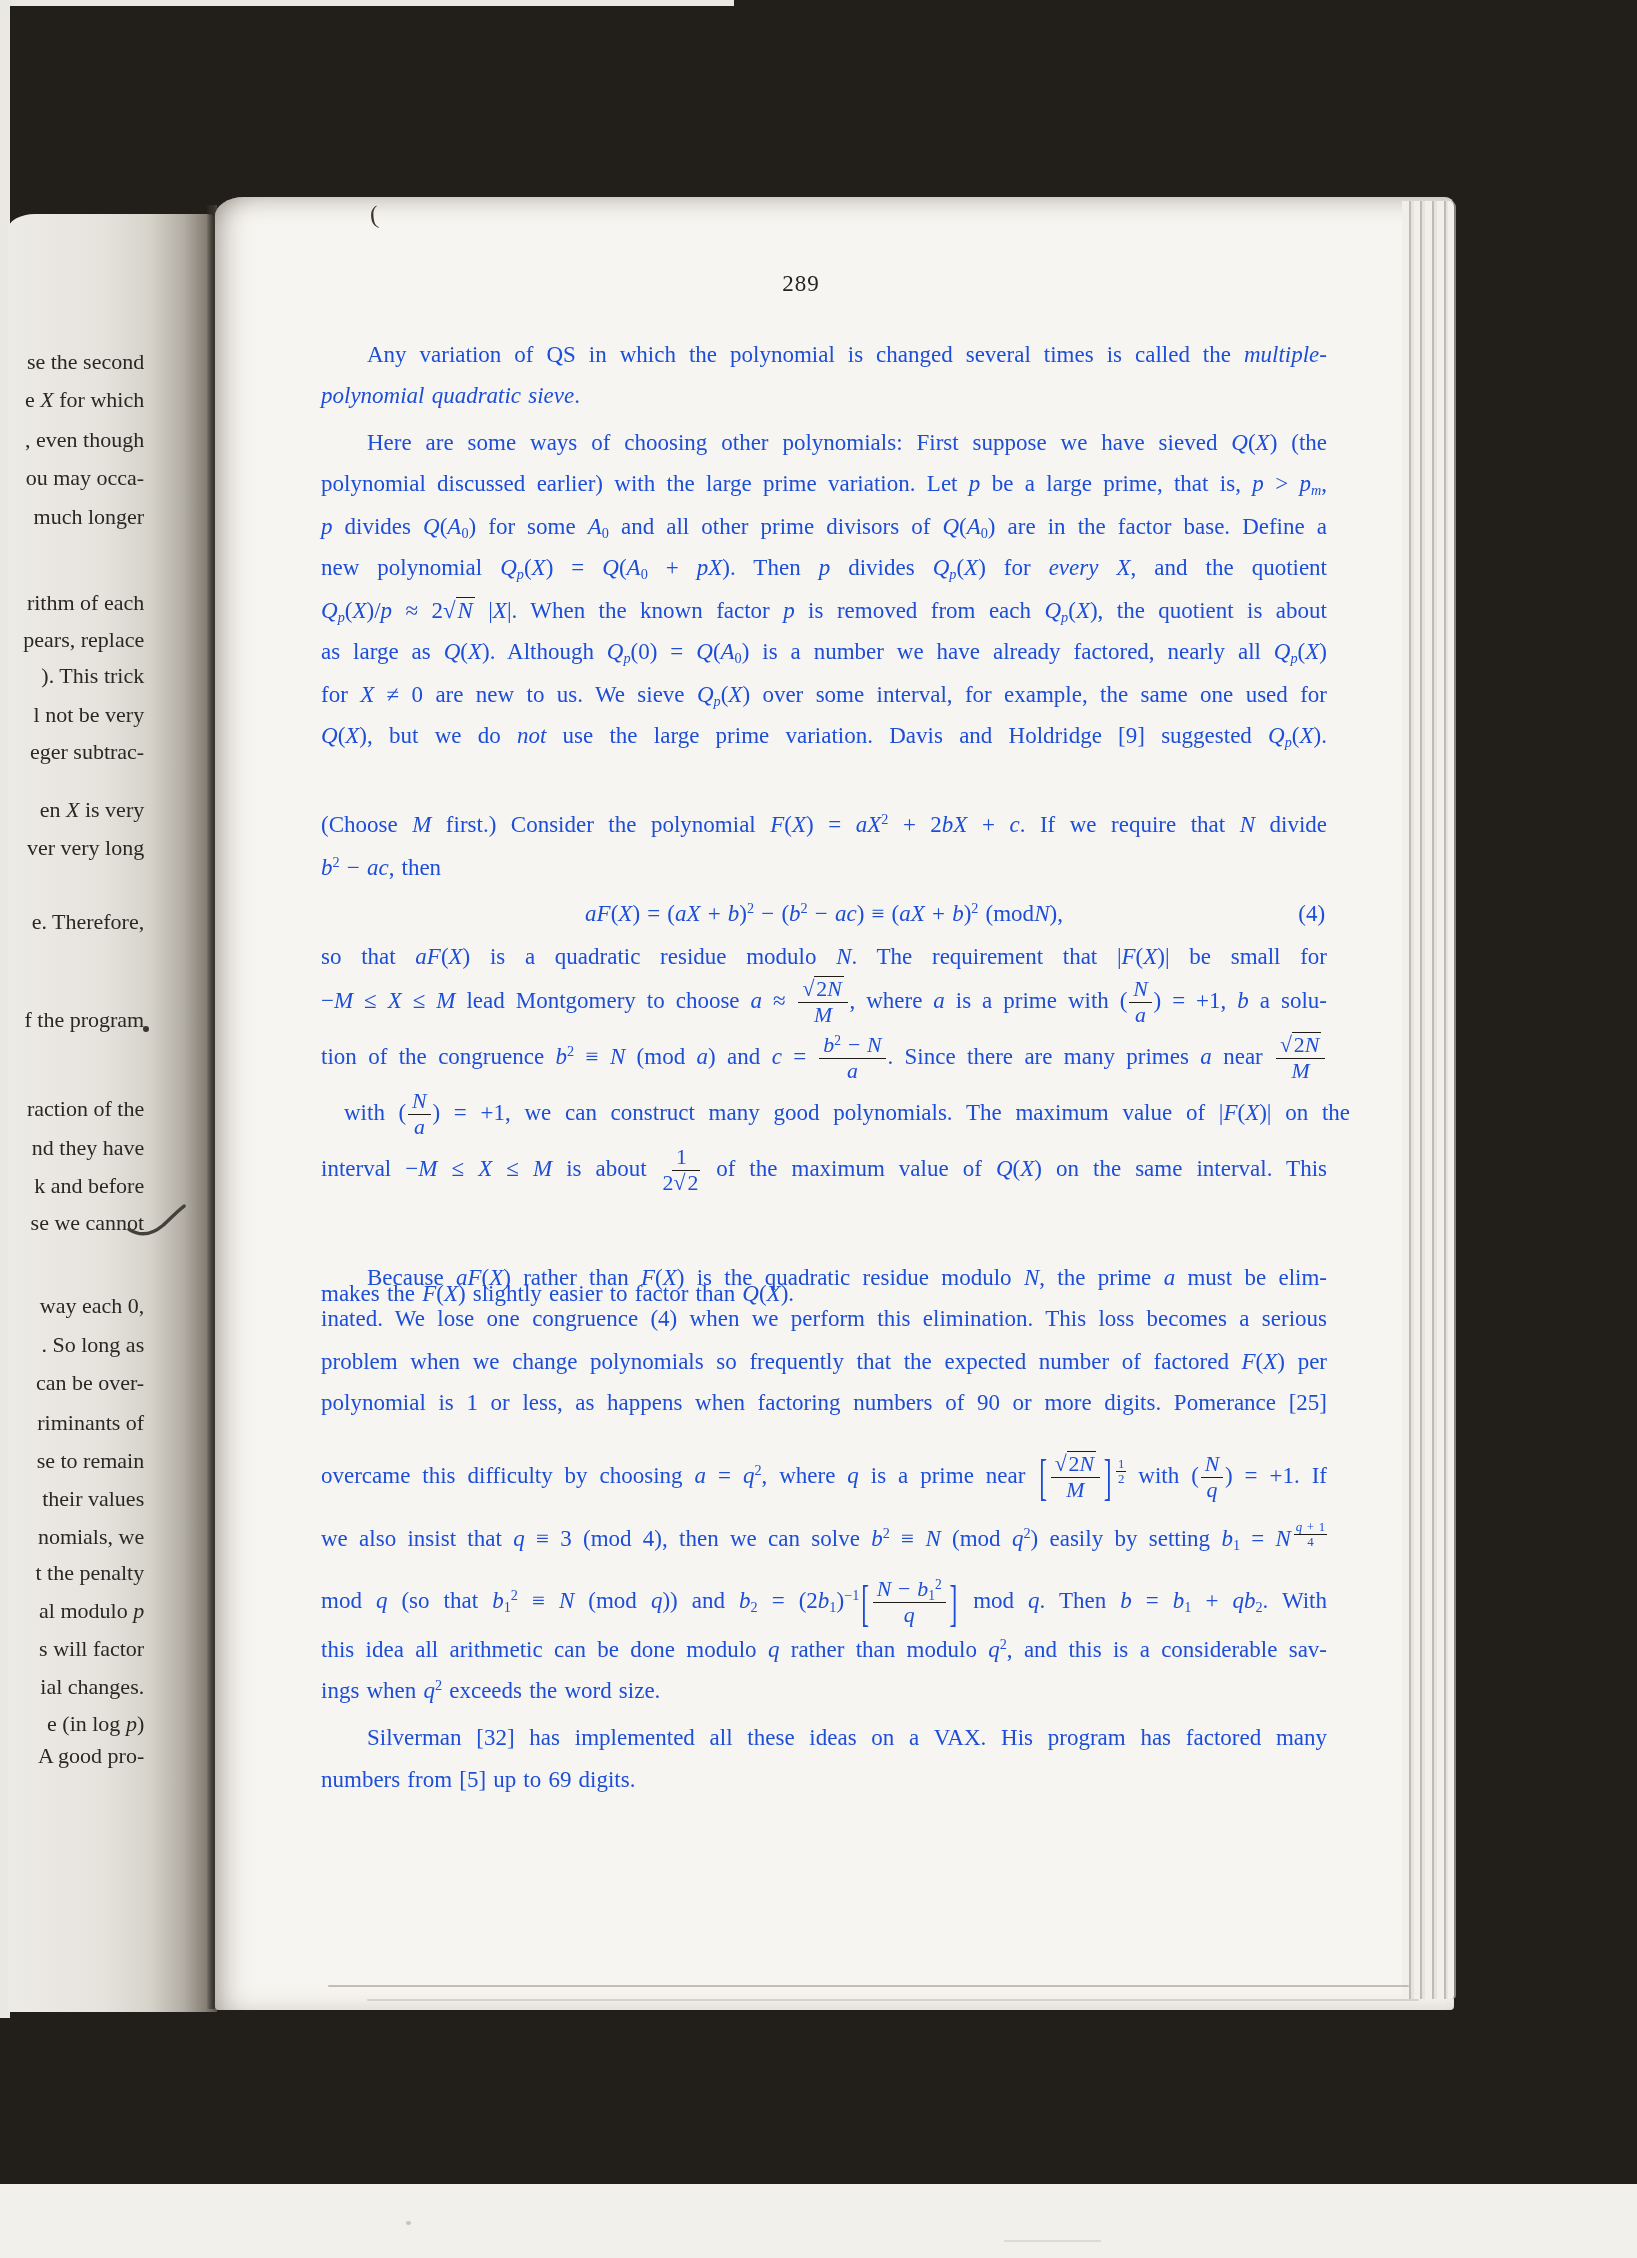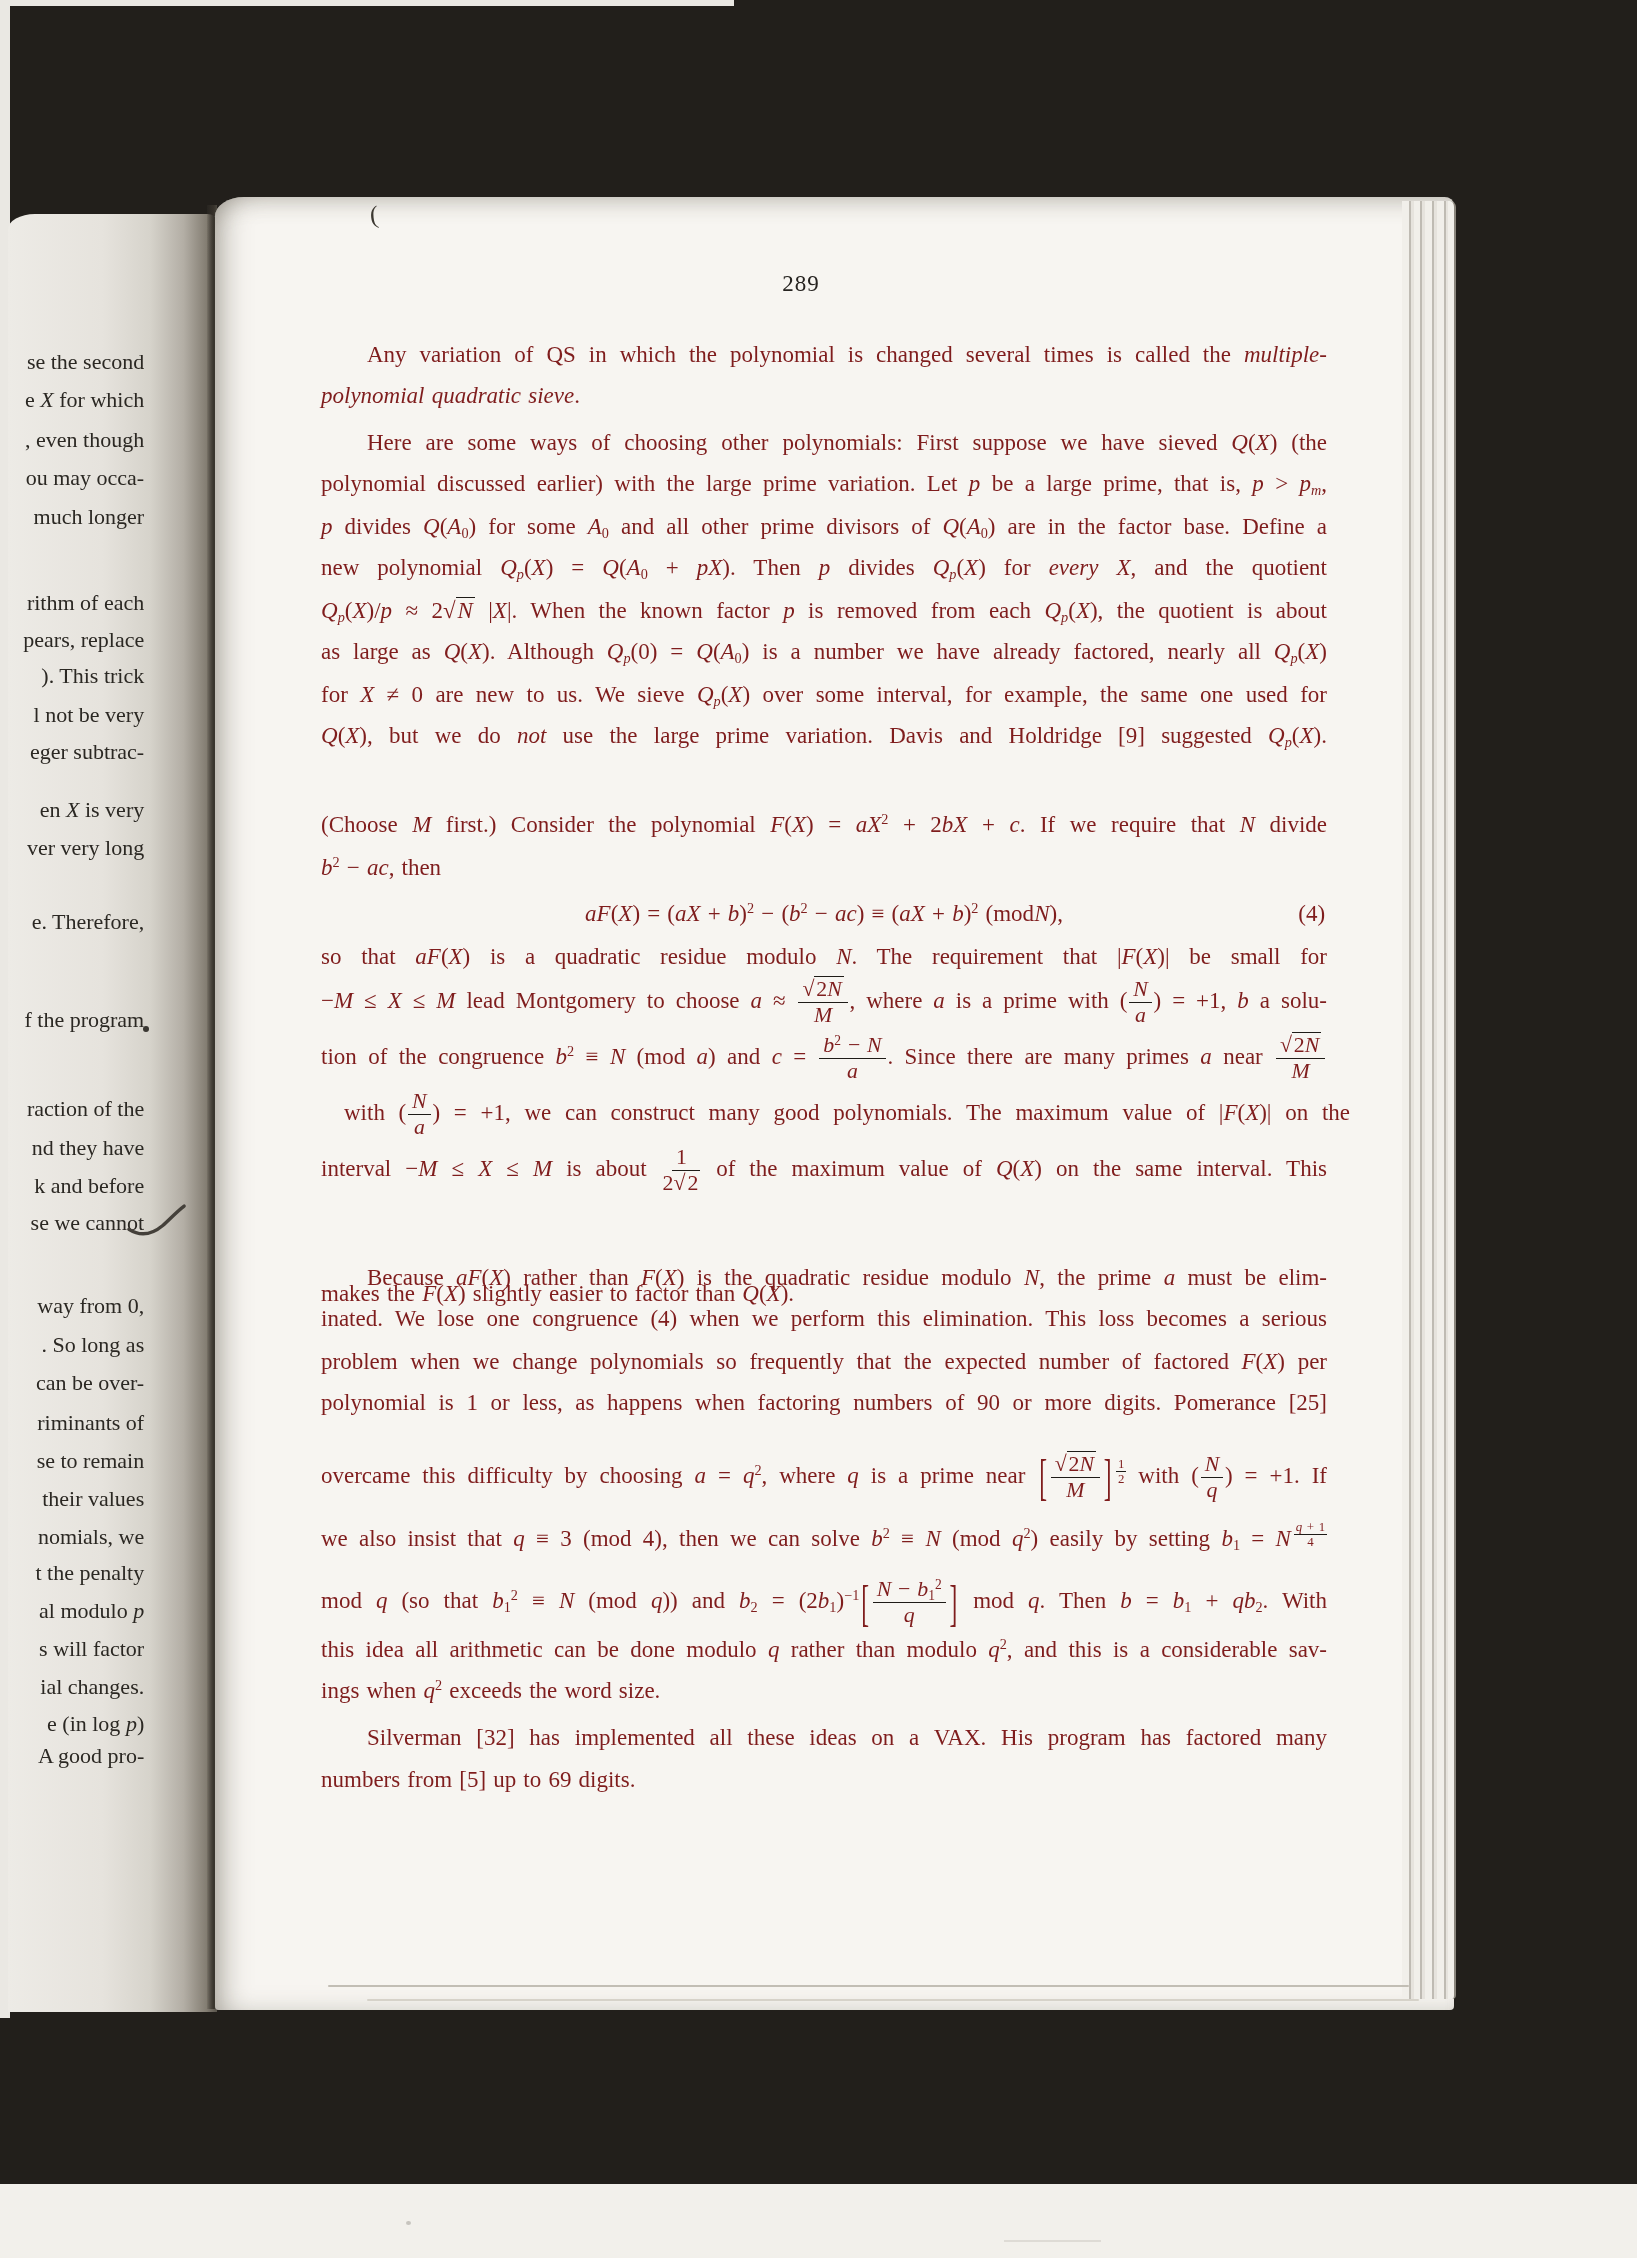--- a/index.html
+++ b/index.html
@@ -40,21 +40,21 @@
     background:repeating-linear-gradient(to right,#f1efea 0 6.8px,#bfbbb3 6.8px 8.7px,#e6e3dd 8.7px 11.6px);
     border-right:2.9px solid #8b867d; border-radius:0 5.8px 3.9px 0;
   }
   .bottom-edge-line { height:1.9px; background:#c2beb5; border-radius:1.9px; }
 
   
   #page-number { left:743px; top:271px; width:116px; text-align:center;
     font-size:23px; color:#262320; letter-spacing:1px; }
   #main-text-column { left:321px; top:0; width:1006px; height:2258px; }
   .line { position:absolute; left:0; width:1006px; font-size:23px; line-height:29px;
-    color:#7f1d1d; text-align:justify; text-align-last:justify; word-spacing:1.4px; }
+    color:#1d4ed8; text-align:justify; text-align-last:justify; word-spacing:1.4px; }
   .line.nj { text-align:left; text-align-last:left; }
   .line.ind { text-indent:46px; }
   .line.fracl { height:56px; line-height:56px; }
   .line.tallA { height:81px; line-height:81px; }
   .line.tallB { height:62px; line-height:62px; }
   .line.eq { text-align:center; text-align-last:center; height:48px; line-height:48px; }
   .eqnum { position:absolute; right:1.9px; top:0; }
   sup,sub { font-size:.62em; line-height:0; }
   sup { vertical-align:.55em; } sub { vertical-align:-.28em; }
   .frac { display:inline-flex; flex-direction:column; align-items:center;
@@ -177,21 +177,21 @@
       <div class="mline" style="top: 700px;">l not be very</div>
       <div class="mline" style="top: 737px;">eger subtrac-</div>
       <div class="mline" style="top: 795px;">en <i>X</i> is very</div>
       <div class="mline" style="top: 833px;">ver very long</div>
       <div class="mline" style="top: 907px;">e.  Therefore,</div>
       <div class="mline" style="top: 1005px;">f the program</div>
       <div class="mline" style="top: 1094px;">raction of the</div>
       <div class="mline" style="top: 1133px;">nd they have</div>
       <div class="mline" style="top: 1171px;">k and before</div>
       <div class="mline" style="top: 1208px;">se we cannot</div>
-      <div class="mline" style="top: 1291px;">way from 0,</div>
+      <div class="mline" style="top: 1291px;">way each 0,</div>
       <div class="mline" style="top: 1330px;">.  So long as</div>
       <div class="mline" style="top: 1368px;">can be over-</div>
       <div class="mline" style="top: 1408px;">riminants of</div>
       <div class="mline" style="top: 1446px;">se to remain</div>
       <div class="mline" style="top: 1484px;">their values</div>
       <div class="mline" style="top: 1522px;">nomials, we</div>
       <div class="mline" style="top: 1558px;">t the penalty</div>
       <div class="mline" style="top: 1596px;">al modulo <i>p</i></div>
       <div class="mline" style="top: 1634px;">s will factor</div>
       <div class="mline" style="top: 1672px; margin-left: 36px;">ial changes.</div>

